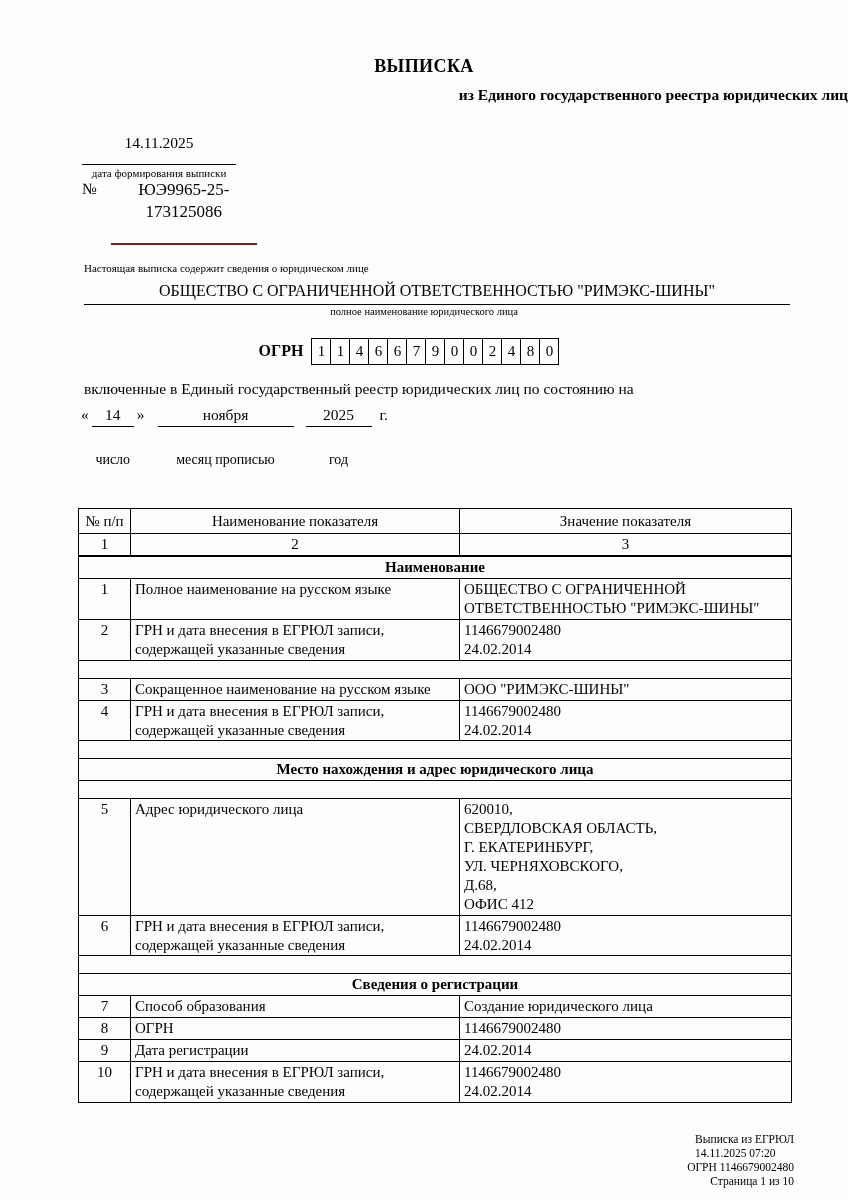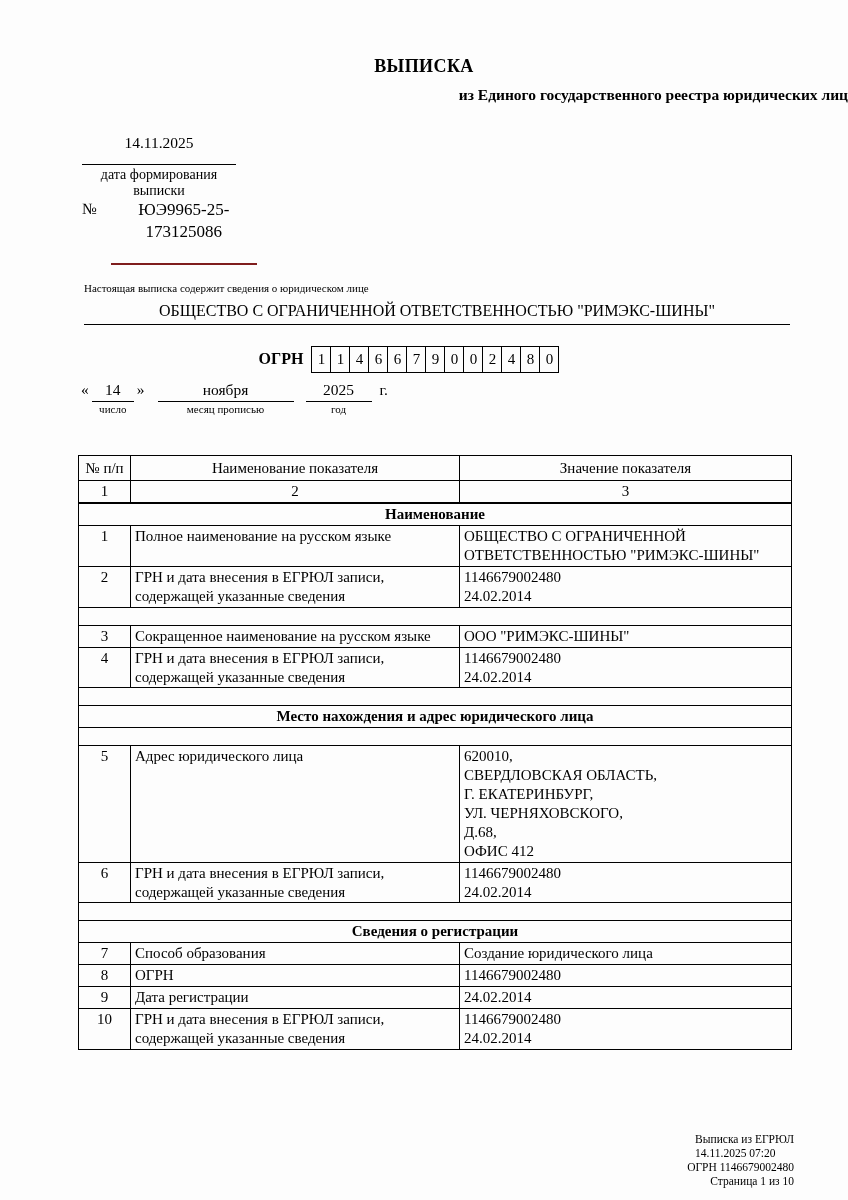--- a/index.html
+++ b/index.html
@@ -27,21 +27,21 @@
     display:flex; justify-content:space-between; align-items:flex-start;
     margin:30px 56px 0 82px;
     flex-direction:column;
   }
   .date-block { width:154px; }
   .date-value {
     text-align:center; font-size:15.5px;
     padding-bottom:12px;
     border-bottom:1px solid #000;
   }
-  .date-caption { margin-top:2px; text-align:center; font-size:14px; }
+  .date-caption { margin-top:2px; text-align:center; font-size:11px; }
   .num-block { display:flex; align-items:flex-start; }
   .num-sign { font-size:15.5px; margin-right:14px; padding-top:1px; }
   .num-value {
     width:146px; text-align:center; font-size:17px; line-height:1.28;
     border-bottom:2px solid #7f1d1d; padding-bottom:20px;
   }
   .intro { margin:17px 56px 8px 84px; font-size:11px; }
   .company-name {
     margin:8px 58px 0 84px;
     text-align:center; font-size:16px;
@@ -60,25 +60,25 @@
     border:1px solid #000;
     display:flex; align-items:center; justify-content:center;
     font-size:15px;
   }
   .included { margin:15px 56px 0 84px; font-size:15.5px; }
   .asof-row {
     display:flex; align-items:flex-start;
     margin:8px 0 0 78px; font-size:15.5px;
   }
   .asof-quote { padding:0 3px; }
-  .fill { display:flex; flex-direction:column; }
+  .fill { display:flex; flex-direction:column;gap:24px; }
   .fill-value {
     text-align:center; border-bottom:1px solid #000; padding:0 8px 2px;
   }
-  .fill-caption { margin-top:1px; text-align:center; font-size:11px; }
+  .fill-caption { margin-top:1px; text-align:center; font-size:14px; }
   .fill-day .fill-value { min-width:26px; }
   .fill-month { margin-left:10px; }
   .fill-month .fill-value { min-width:120px; }
   .fill-year { margin-left:12px; }
   .fill-year .fill-value { min-width:50px; }
   .asof-suffix { margin-left:8px; }
 
   table.main {
     margin:40px 0 0 78px;
     width:712px;
@@ -125,40 +125,42 @@
     </div>
     <div class="num-block">
       <div class="num-sign">№</div>
       <div class="num-value"><span>ЮЭ9965-25-</span><br><span>173125086</span></div>
     </div>
   </div>
 
   <div class="intro">Настоящая выписка содержит сведения о юридическом лице</div>
 
   <div class="company-name">ОБЩЕСТВО С ОГРАНИЧЕННОЙ ОТВЕТСТВЕННОСТЬЮ "РИМЭКС-ШИНЫ"</div>
+  <div class="company-caption">полное наименование юридического лица</div>
 
   <div class="ogrn-row">
     <span class="ogrn-label">ОГРН</span>
     <span class="ogrn-boxes" id="ogrn-boxes">
         <span class="ogrn-box">1</span>
         <span class="ogrn-box">1</span>
         <span class="ogrn-box">4</span>
         <span class="ogrn-box">6</span>
         <span class="ogrn-box">6</span>
         <span class="ogrn-box">7</span>
         <span class="ogrn-box">9</span>
         <span class="ogrn-box">0</span>
         <span class="ogrn-box">0</span>
         <span class="ogrn-box">2</span>
         <span class="ogrn-box">4</span>
         <span class="ogrn-box">8</span>
         <span class="ogrn-box">0</span>
       </span>
   </div>
 
+  <div class="included">включенные в Единый государственный реестр юридических лиц по состоянию на</div>
 
   <div class="asof-row">
     <span class="asof-quote">«</span>
     <span class="fill fill-day">
       <span class="fill-value">14</span>
       <span class="fill-caption">число</span>
     </span>
     <span class="asof-quote">»</span>
     <span class="fill fill-month">
       <span class="fill-value">ноября</span>

